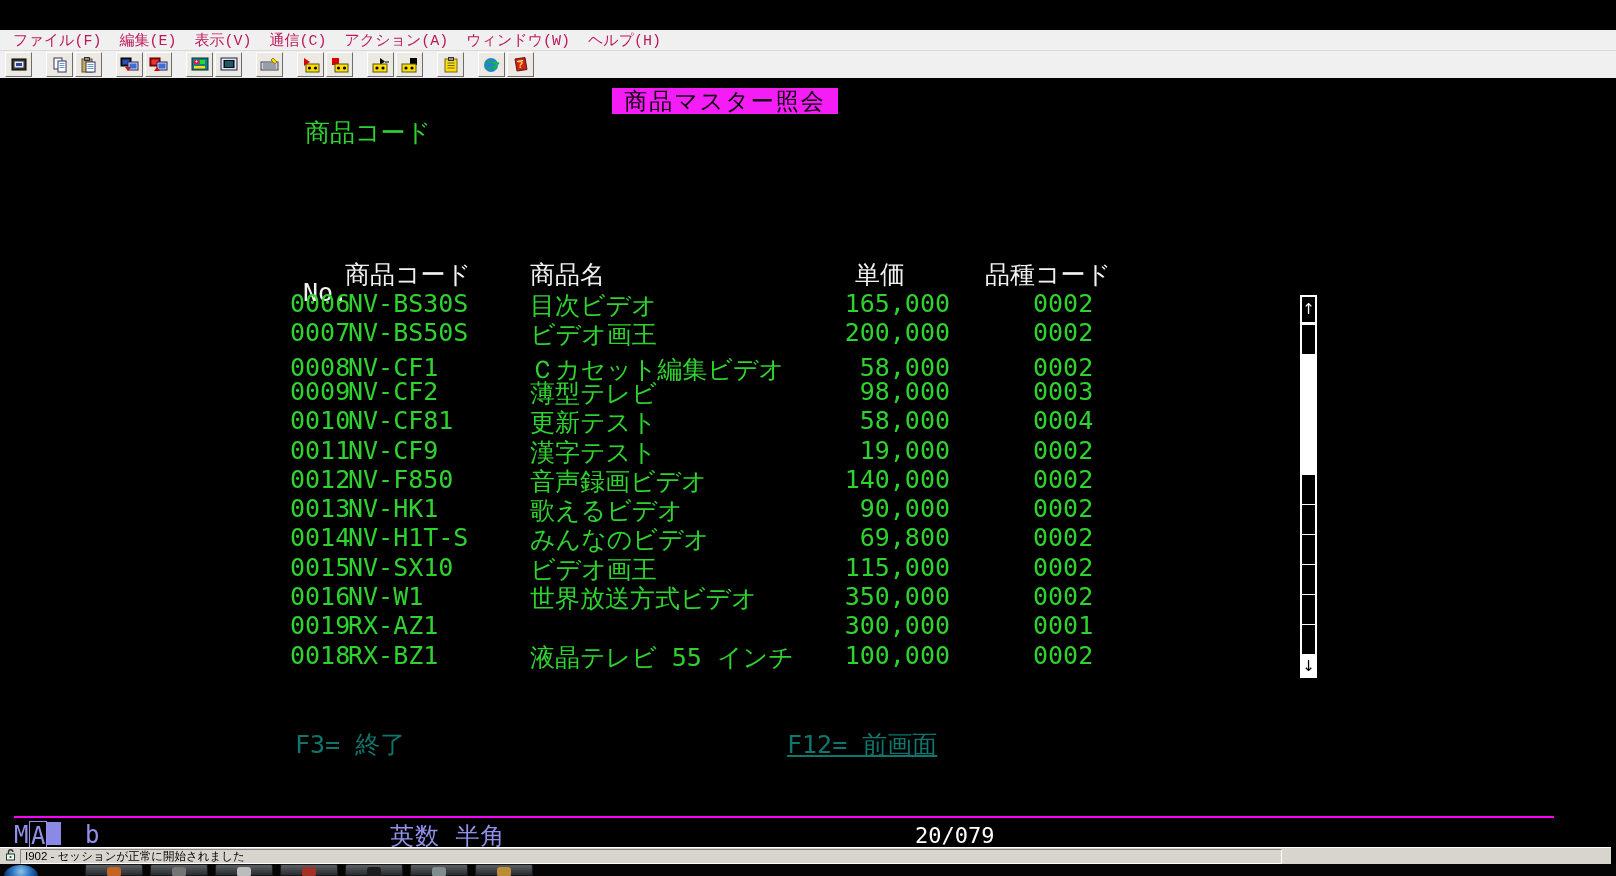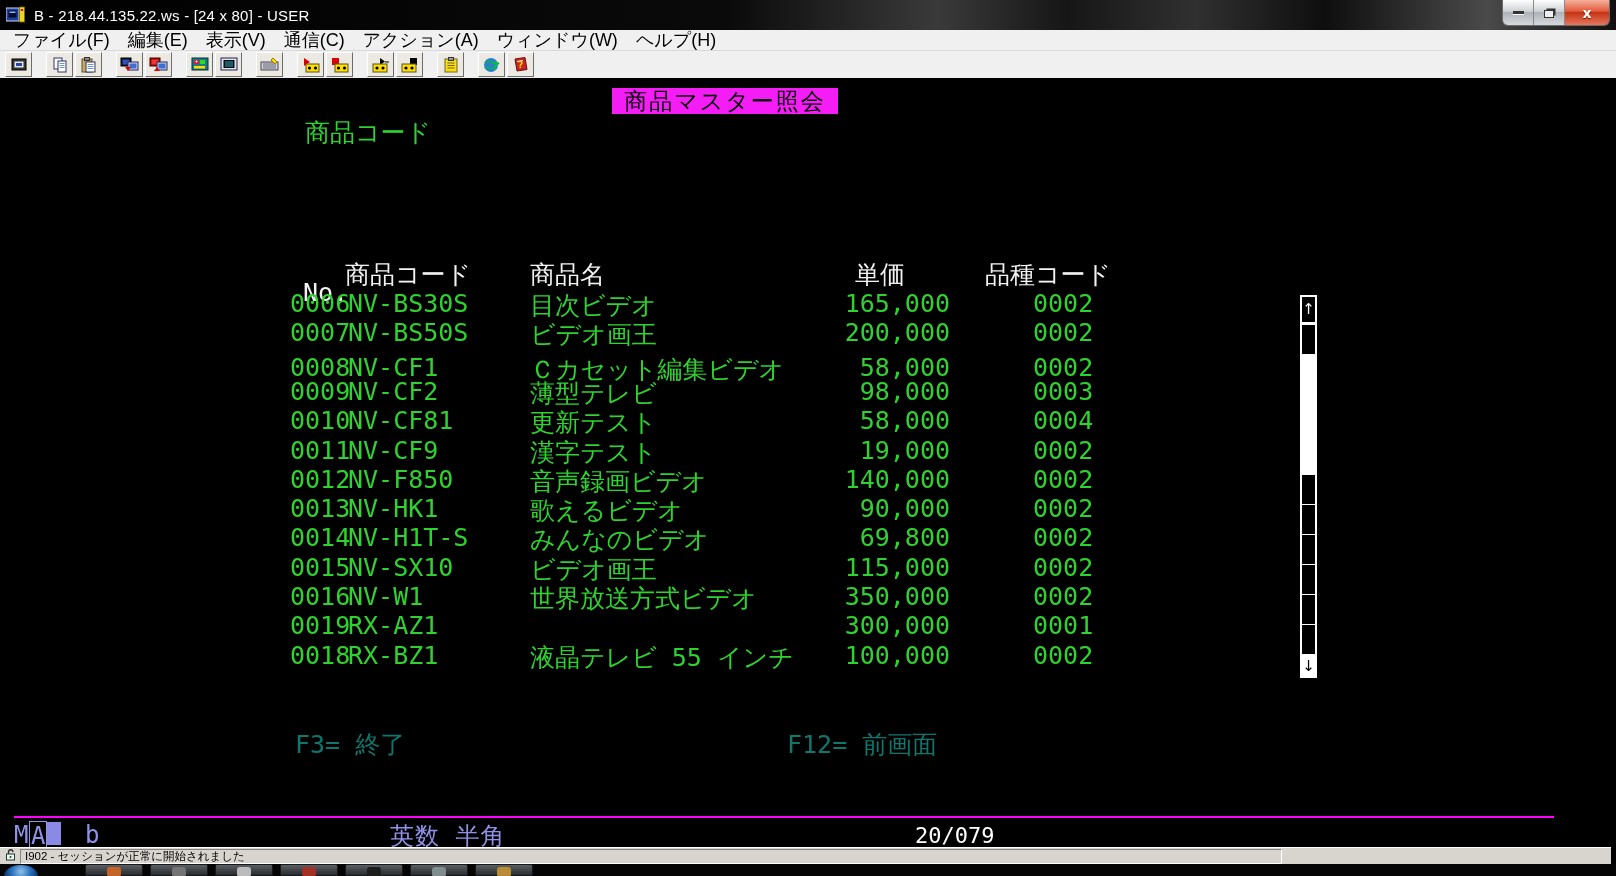--- a/index.html
+++ b/index.html
@@ -20,21 +20,21 @@
     background:linear-gradient(#fdfdfd,#cfd2d6 45%,#aeb3b9 50%,#d6d9dd); border-right:1px solid #888; cursor:default; }
   .win-btn:last-child { border-right:none; }
   .win-btn.close { width:44px; background:linear-gradient(#f6b09b,#e25a3c 45%,#c33414 50%,#e8765b); }
   .glyph-min { width:11px; height:3px; background:#333; box-shadow:0 1px 0 #fff; }
   .glyph-restore { width:10px; height:8px; border:1.5px solid #333; background:#eee; box-shadow:2px -2px 0 -0.5px #333; margin-top:2px; }
   .glyph-close { color:#fff; font-weight:bold; font-size:14px; text-shadow:0 1px 1px #7a1500; font-family:"DejaVu Sans", sans-serif; }
 
   
   .menubar { position:absolute; left:0; top:30px; width:1616px; height:21px;
     background:#f0f0f0; border-bottom:1px solid #d9d9d9; display:flex; align-items:center; padding-left:4px; }
-  .menu-item { font-size:18px; color:#000000; padding:2px 9px; cursor:default; }
+  .menu-item { font-size:15px; color:#be185d; padding:2px 9px; cursor:default;font-family:Liberation Mono, monospace; }
 
   
   .toolbar { position:absolute; left:0; top:51px; width:1616px; height:29px;
     background:#f0f0f0; border-bottom:2px solid #000; display:flex; align-items:center; padding-left:5px; gap:2px; }
   .tb-group { display:flex; gap:2px; margin-right:12px; }
   .tb-btn { width:27px; height:25px; background:#ece9e2;
     border:1px solid; border-color:#fff #6d6d6d #6d6d6d #fff;
     display:flex; align-items:center; justify-content:center; cursor:default; }
   .tb-btn svg { display:block; }
 
@@ -51,21 +51,21 @@
   .h-no   { left:303px;margin-top:20px; } .h-code { left:345px; } .h-name { left:530px; }
   .h-price{ left:855px; } .h-kind { left:985px; }
   .trow { position:absolute; left:0; width:1616px; height:29px; }
   .cell { position:absolute; font-size:25px; color:#2fd32f; white-space:pre; }
   .c-no   { left:290px; }
   .c-code { left:348px; }
   .c-name { left:530px; }
   .c-price{ left:760px; width:190px; text-align:right; }
   .c-kind { left:1033px; }
   .fkeys span { position:absolute; top:648px; font-size:25px; color:#0f766e; }
-  .f3  { left:295px; } .f12 { left:787px; }
+  .f3  { left:295px; } .f12 { left:787px;text-decoration:underline; }
 
   
   .hscroll { position:absolute; left:1300px; top:215px; width:17px; }
   .hs-up { height:29px; border:2px solid #fff; color:#fff; font-size:15px; line-height:25px; text-align:center; font-family:"DejaVu Sans",sans-serif; }
   .hs-cell { height:30px; border-left:2px solid #fff; border-right:2px solid #fff; border-top:1px solid #fff; }
   .hs-cell.filled { background:#fff; }
   .hs-down { height:24px; background:#fff; color:#000; font-size:15px; line-height:22px; text-align:center; border:1px solid #fff; font-family:"DejaVu Sans",sans-serif; }
 
   
   .oia-line { position:absolute; left:14px; top:736px; width:1540px; height:2px; background:#ff00ff; }
@@ -91,41 +91,20 @@
     background:radial-gradient(circle at 50% 30%, #9fd4ff 0%, #2d7fd4 40%, #0a3a77 75%); opacity:.9; }
   .task-app { position:absolute; top:0; width:58px; height:12px; border-radius:2px 2px 0 0;
     background:linear-gradient(#6b6f74,#2f3337); border:1px solid #1a1c1e; opacity:.85; }
   .task-app .dot { position:absolute; left:50%; top:2px; width:14px; height:10px; transform:translateX(-50%); border-radius:3px; filter:blur(.5px); }
 </style>
 </head>
 <body>
 
 <div class="window">
 
-  <div class="titlebar">
-    <svg class="title-icon" viewBox="0 0 20 18">
-      <rect x="0" y="2" width="13" height="13" fill="#1d3f9e" stroke="#cfd6ff" stroke-width="1"></rect>
-      <rect x="2.5" y="4.5" width="8" height="7" fill="#0a0a2a"></rect>
-      <rect x="3.5" y="5.5" width="6" height="1.5" fill="#77c0ff"></rect>
-      <rect x="13.5" y="1" width="5" height="15" fill="#f2d41c" stroke="#7a6a00" stroke-width="0.8"></rect>
-      <rect x="14.8" y="3" width="2.4" height="2" fill="#c11"></rect>
-    </svg>
-    <span class="title-text">B - 218.44.135.22.ws - [24 x 80] - USER</span>
-    <div class="win-controls">
-      <div class="win-btn">
-          <div class="glyph-min"></div>
-        </div>
-      <div class="win-btn">
-          <div class="glyph-restore"></div>
-        </div>
-      <div class="win-btn close">
-          <span class="glyph-close">x</span>
-        </div>
-    </div>
-  </div>
 
   <div class="menubar">
     <span class="menu-item">ファイル(F)</span>
     <span class="menu-item">編集(E)</span>
     <span class="menu-item">表示(V)</span>
     <span class="menu-item">通信(C)</span>
     <span class="menu-item">アクション(A)</span>
     <span class="menu-item">ウィンドウ(W)</span>
     <span class="menu-item">ヘルプ(H)</span>
   </div>

